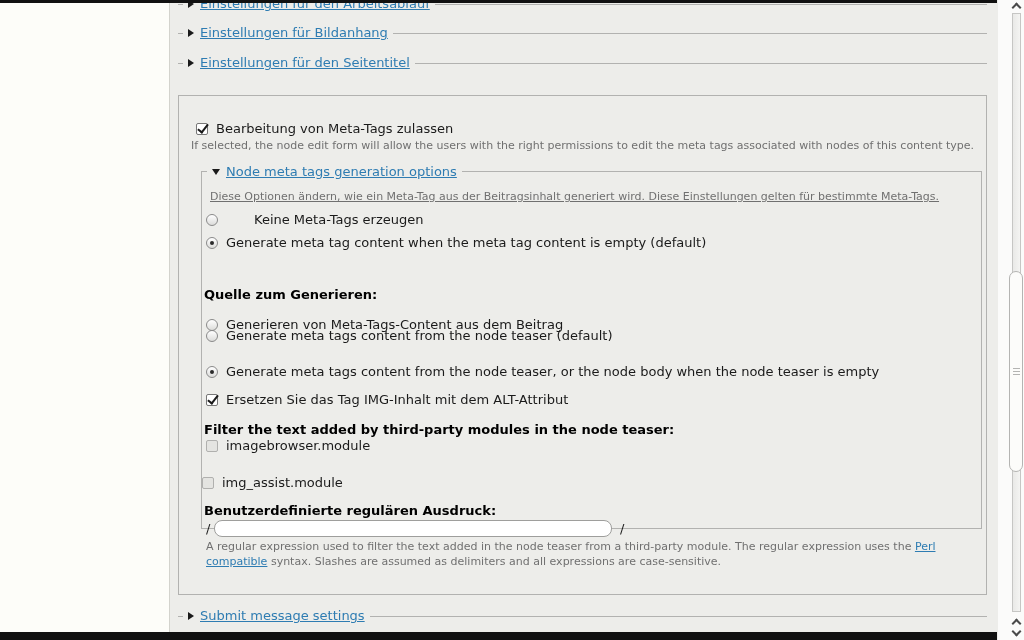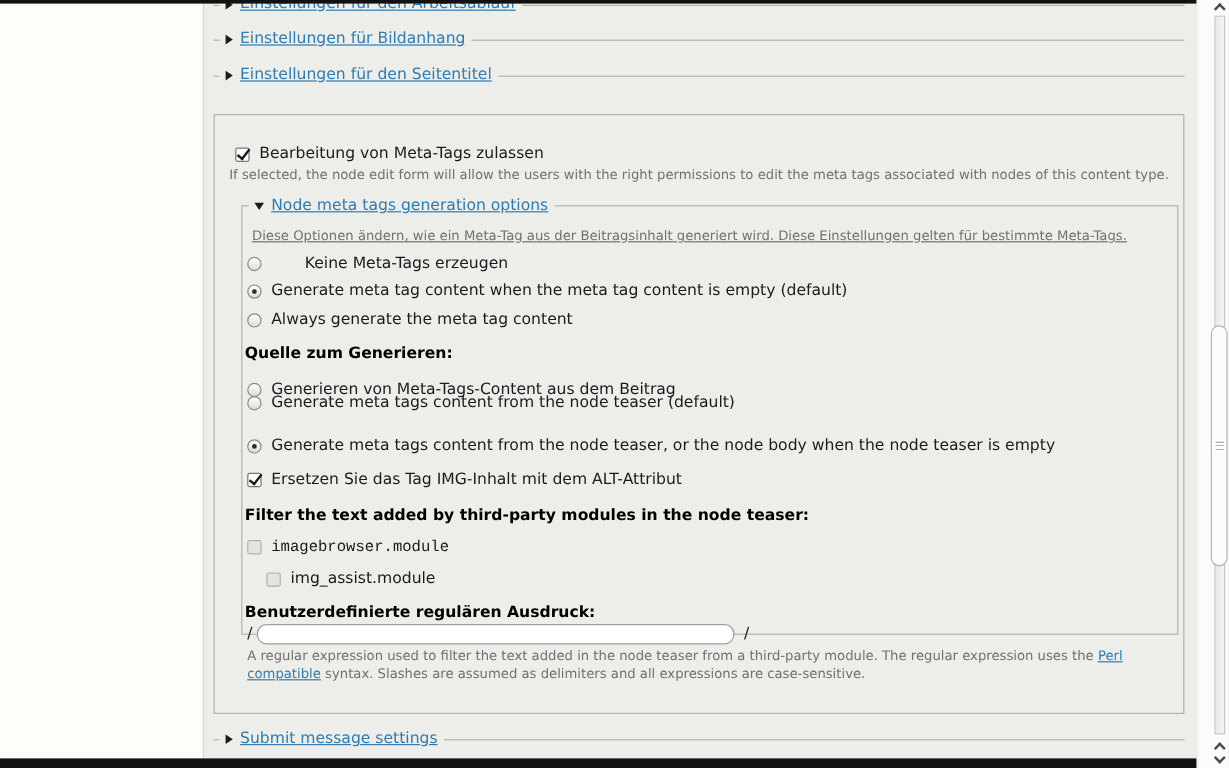--- a/index.html
+++ b/index.html
@@ -1,18 +1,18 @@
 <!DOCTYPE html>
 <html><head>
 <meta charset="utf-8">
 <style>
   * { margin:0; padding:0; box-sizing:border-box; }
   html,body { width:1024px; height:640px; }
   body { font-family:"DejaVu Sans", sans-serif; font-size:13px; color:#1a1a1a; background:#fff; overflow:hidden; }
-  .canvas { position:relative; width:1024px; height:640px; background:#e5e5e5; overflow:hidden; }
+  .canvas { position:relative; width:1024px; height:640px; background:#bef264; overflow:hidden; }
 
   .bar { position:absolute; left:0; width:997px; background:#111; z-index:30; }
   .bar.top { top:0; height:3px; }
   .bar.bottom { top:632px; height:8px; }
 
   .left-panel { position:absolute; left:0; top:0; width:169px; height:640px; background:#fdfdf9; z-index:2; }
   .content-area { position:absolute; left:169px; top:0; width:829px; height:640px; background:#ededea; border-left:1px solid #d3d3cd; z-index:1; }
 
   
   .fs { position:absolute; left:178px; width:809px; z-index:10; }
@@ -100,24 +100,20 @@
       <div class="desc" style="left:8px; top:17px;text-decoration:underline;">Diese Optionen ändern, wie ein Meta-Tag aus der Beitragsinhalt generiert wird. Diese Einstellungen gelten für bestimmte Meta-Tags.</div>
 
       <div class="row" style="left:4px; top:40px;gap:36px;">
         <span class="radio"></span>
         <span>Keine Meta-Tags erzeugen</span>
       </div>
       <div class="row" style="left:4px; top:63px;">
         <span class="radio selected"></span>
         <span>Generate meta tag content when the meta tag content is empty (default)</span>
       </div>
-      <div class="row" style="left:4px; top:87px;">
-        <span class="radio"></span>
-        <span>Always generate the meta tag content</span>
-      </div>
 
       <div class="bold-label" style="left:2px; top:115px;">Quelle zum Generieren:</div>
 
       <div class="row" style="left:4px; top:145px;">
         <span class="radio"></span>
         <span>Generieren von Meta-Tags-Content aus dem Beitrag</span>
       </div>
       <div class="row" style="left:4px; top:156px;text-align:center;">
         <span class="radio"></span>
         <span>Generate meta tags content from the node teaser (default)</span>
@@ -127,25 +123,25 @@
         <span>Generate meta tags content from the node teaser, or the node body when the node teaser is empty</span>
       </div>
 
       <div class="row" style="left:4px; top:220px;">
         <span class="cb checked"></span>
         <span>Ersetzen Sie das Tag IMG-Inhalt mit dem ALT-Attribut</span>
       </div>
 
       <div class="bold-label" style="left:2px; top:250px;">Filter the text added by third-party modules in the node teaser:</div>
 
-      <div class="row" style="left:4px; top:276px;font-family:Liberation Mono, monospace;">
+      <div class="row" style="left:4px; top:266px;">
         <span class="cb soft"></span>
         <span>imagebrowser.module</span>
       </div>
-      <div class="row" style="left:20px; top:303px;">
+      <div class="row" style="left:0; top:303px;">
         <span class="cb soft"></span>
         <span>img_assist.module</span>
       </div>
 
       <div class="bold-label" style="left:2px; top:331px;">Benutzerdefinierte regulären Ausdruck:</div>
 
       <span class="slash" style="left:4px; top:349px;">/</span>
       <input class="regex-input" style="left: 12px; top: 348px; width: 398px;" value="">
       <span class="slash" style="left:418px; top:349px;">/</span>
 

